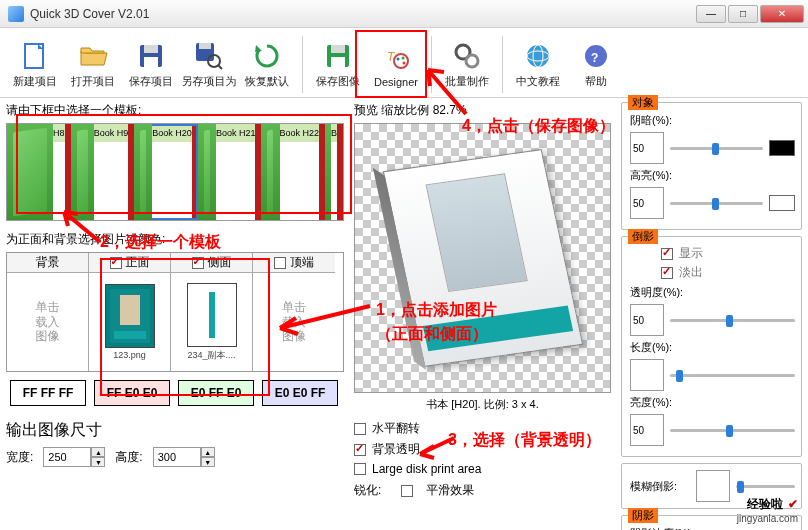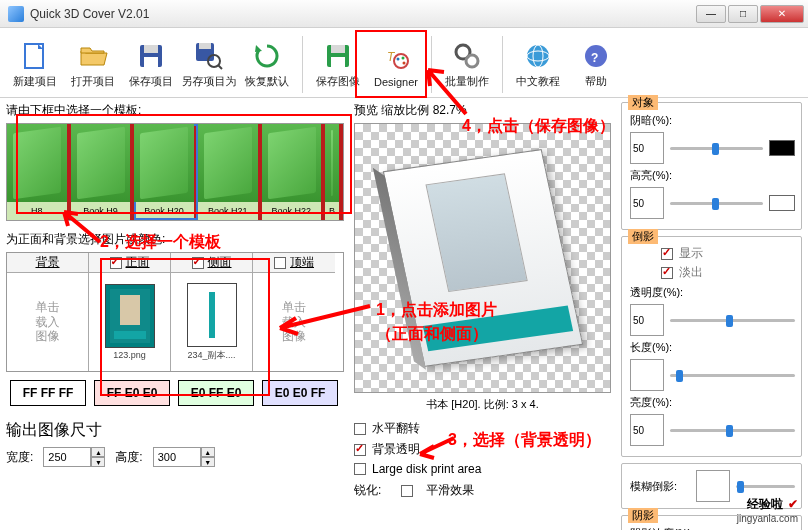--- a/index.html
+++ b/index.html
@@ -25,32 +25,32 @@
   
   
   .main { display: flex; height: calc(530px - 28px - 70px); }
   .left { width: 350px; padding: 4px 6px; display: flex; flex-direction: column; }
   .mid { width: 265px; padding: 4px 4px; display: flex; flex-direction: column; }
   .right { flex: 1; padding: 4px 6px; }
   
   
   .sect-label { font-size: 12px; margin-bottom: 4px; }
   .tmpl-row { border: 1px solid #999; height: 98px; display: flex; overflow: hidden; }
-  .tmpl { width: 64px; border-right: 4px solid #b91c1c; display: flex; flex-direction: column; }
+  .tmpl { width: 64px; border-right: 6px solid #b91c1c; display: flex; flex-direction: row; }
   .tmpl .pic { flex: 1; background: linear-gradient(#5bb84f,#3a9530); display: flex; align-items: center; justify-content: center; position: relative; }
   .tmpl .pic::after{content:'';position:absolute;inset:6px;background:linear-gradient(135deg,#7dd370,#4aa83e);border-radius:2px;transform:skewY(-8deg);}
   .tmpl .cap { height: 18px; background: #cfe8b5; font-size: 9px; display: flex; align-items: center; justify-content: center; color: #000; overflow: hidden; white-space: nowrap; }
   .tmpl.sel { outline: 2px solid #3a78d8; outline-offset: -2px; }
   
   
   .src-label { font-size: 12px; margin: 10px 0 4px 0; }
   .src-row { border: 1px solid #999; height: 120px; display: flex; }
   .src-col { width: 82px; border-right: 1px solid #aaa; display: flex; flex-direction: column; }
   .src-col:last-child{border-right:none;}
-  .src-head { height: 20px; background: #f4f4f4; border-bottom: 1px solid #aaa; display: flex; align-items: center; justify-content: center; font-size: 11px; gap: 4px; text-decoration: underline; }
+  .src-head { height: 20px; background: #f4f4f4; border-bottom: 1px solid #aaa; display: flex; align-items: center; justify-content: center; font-size: 11px; gap: 4px; }
   .chk { width:12px;height:12px;border:1px solid #666;display:inline-block;background:#fff;position:relative;}
   .chk.on::after{content:'✓';position:absolute;top:-3px;left:0;color:#c00;font-size:11px;font-weight:bold;}
   .src-body { flex: 1; display: flex; flex-direction: column; align-items: center; justify-content: center; font-size: 10px; color: #888; gap:2px; padding:4px; }
   .src-body img, .src-body .thumb { width: 50px; height: 64px; border: 1px solid #444; background: #008080; display:flex;align-items:center;justify-content:center; }
   .src-body .ph { color:#999; line-height:1.2; }
   .src-body .fn { font-size: 9px; color:#444; white-space:nowrap; overflow:hidden; width:100%; text-align:center; }
   
   
   .swatch-row { display:flex; gap:8px; margin-top:8px; padding-left:4px; }
   .swatch { width:76px; height:26px; border:1px solid #000; display:flex; align-items:center; justify-content:center; font-size:9px; font-weight:bold; }
@@ -76,21 +76,21 @@
   .book3d .strip{position:absolute;bottom:14px;left:6px;right:6px;height:26px;background:#13a5a5;}
   .book3d .photo{position:absolute;top:18px;left:38px;width:80px;height:110px;background:linear-gradient(#d0dde3,#b8c5cd);border:1px solid #aaa;}
   
   .book-info { font-size:11px; text-align:center; margin-top:4px; }
   .opts { margin-top:8px; display:flex; flex-direction:column; gap:4px; }
   .opts label{display:flex;align-items:center;gap:6px;font-size:11px;}
   .bottom-row{display:flex;align-items:center;gap:20px;margin-top:6px;}
   
   
   .grp { border:1px solid #bbb; border-radius:2px; padding:6px 6px 6px 8px; margin-bottom:6px; position:relative; }
-  .grp .gt { position:absolute; top:-8px; left:6px; background:#fdba74; padding:0 4px; font-size:11px; }
+  .grp .gt { position:absolute; top:-8px; left:6px; background:#f97316; padding:0 4px; font-size:11px; }
   .ctl-row { display:flex; align-items:center; gap:6px; margin:4px 0; }
   .ctl-row .cl { font-size:11px; width:56px; white-space:nowrap; }
   .ctl-row input[type=text]{width:34px;height:32px;border:1px solid #999;font-size:10px;padding:0 2px;}
   .slider { flex:1; height:14px; position:relative; }
   .slider .track{position:absolute;top:6px;left:0;right:0;height:3px;background:#bbb;border-radius:2px;}
   .slider .thumb{position:absolute;top:2px;left:0;width:7px;height:12px;background:#2a7fdb;border-radius:2px;}
   .color-sw { width:26px; height:16px; border:1px solid #666; background:#000; }
   .grp label.cb {display:flex;align-items:center;gap:6px;font-size:11px;color:#777;margin:2px 0;padding-left:31px;}
   
   

